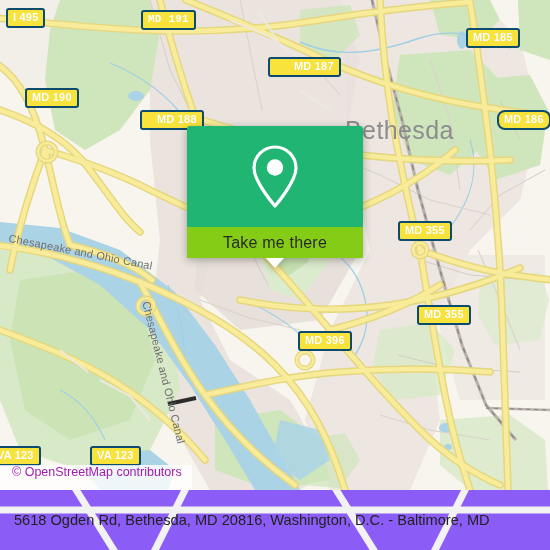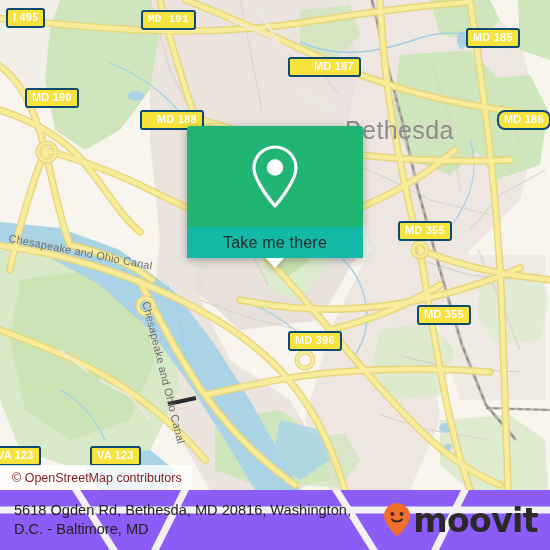--- a/index.html
+++ b/index.html
@@ -88,21 +88,21 @@
   #popup-head {
     background: #21b573;
     height: 101px;
     border-radius: 3px 3px 0 0;
     position: relative;
     display: flex;
     align-items: center;
     justify-content: center;
   }
   #popup-body {
-    background: #14b8a6;
+    background: #84cc16;
     height: 31px;
     display: flex;
     align-items: center;
     justify-content: center;
     position: relative;
   }
   #popup-label {
     color: #2a2a2a;
     font-family: "Liberation Sans", sans-serif;
     font-size: 16px;
@@ -120,25 +120,25 @@
   }
 
   
   #attribution {
     position: absolute;
     left: 0;
     top: 465px;
     height: 25px;
     background: rgba(255,255,255,0.80);
     display: flex;
-    align-items: center;
+    align-items: flex-start;
     padding: 0 10px 0 12px;
     box-sizing: border-box;
     font-size: 12.5px;
-    color: #7f1d1d;
+    color: #a21caf;
     white-space: nowrap;
   }
 
   
   #footer {
     position: absolute;
     left: 0;
     top: 490px;
     width: 550px;
     height: 60px;
@@ -338,28 +338,28 @@
       </g>
     </svg>
 
     <div class="canal-label canal-a" style="left:10px; top:232px;">Chesapeake and Ohio Canal</div>
     <div class="canal-label canal-b" style="left:152px; top:300px;">Chesapeake and Ohio Canal</div>
 
     <div class="place-label" style="left:345px; top:116px;">Bethesda</div>
 
     <div class="shield" style="left:6px;   top:8px;">I 495</div>
     <div class="shield" style="left:141px; top:10px;font-family:Liberation Mono, monospace;">MD 191</div>
-    <div class="shield" style="left:288px; top:57px;padding-left:24px;">MD 187</div>
+    <div class="shield" style="left:268px; top:57px;padding-left:24px;">MD 187</div>
     <div class="shield" style="left:466px; top:28px;">MD 185</div>
     <div class="shield" style="left:25px;  top:88px;">MD 190</div>
     <div class="shield" style="left:140px; top:110px;padding-left:15px;">MD 188</div>
     <div class="shield" style="left:497px; top:110px;border-radius:8px;">MD 186</div>
     <div class="shield" style="left:398px; top:221px;">MD 355</div>
     <div class="shield" style="left:417px; top:305px;">MD 355</div>
-    <div class="shield" style="left:288px; top:331px;">MD 396</div>
+    <div class="shield" style="left:298px; top:331px;">MD 396</div>
     <div class="shield" style="left:-10px; top:446px;">VA 123</div>
     <div class="shield" style="left:90px;  top:446px;">VA 123</div>
 
     <div id="popup">
       <div id="popup-head">
         <svg width="52" height="66" viewBox="0 0 52 66">
           <path d="M26 3 C14.4 3 5 12.4 5 24 C5 38 26 62 26 62 C26 62 47 38 47 24 C47 12.4 37.6 3 26 3 Z" fill="none" stroke="#ffffff" stroke-width="3.2" stroke-linejoin="round"></path>
           <circle cx="26" cy="23.5" r="8.2" fill="#ffffff"></circle>
         </svg>
       </div>
@@ -381,24 +381,15 @@
         <path d="M70,-10 L120,70"></path>
         <path d="M190,-10 L150,70"></path>
         <path d="M330,-10 L380,70"></path>
         <path d="M470,-10 L430,70"></path>
         <path d="M0,20 L550,20"></path>
       </g>
     </svg>
 
     <div id="footer-address">5618 Ogden Rd, Bethesda, MD 20816, Washington, D.C. - Baltimore, MD</div>
 
-    <div id="footer-logo">
-      <svg width="30" height="36" viewBox="0 0 30 36">
-        <path d="M15 1 C7.8 1 2 6.8 2 14 C2 22.5 15 34.5 15 34.5 C15 34.5 28 22.5 28 14 C28 6.8 22.2 1 15 1 Z" fill="#ef6f2b"></path>
-        <circle cx="10.4" cy="12" r="1.9" fill="#3a2a20"></circle>
-        <circle cx="19.6" cy="12" r="1.9" fill="#3a2a20"></circle>
-        <path d="M10 17.2 C11.8 20.2 18.2 20.2 20 17.2" stroke="#3a2a20" stroke-width="1.9" fill="none" stroke-linecap="round"></path>
-      </svg>
-      <span id="logo-word">moovit</span>
-    </div>
   </div>
 
 </div>
 
 </body></html>

